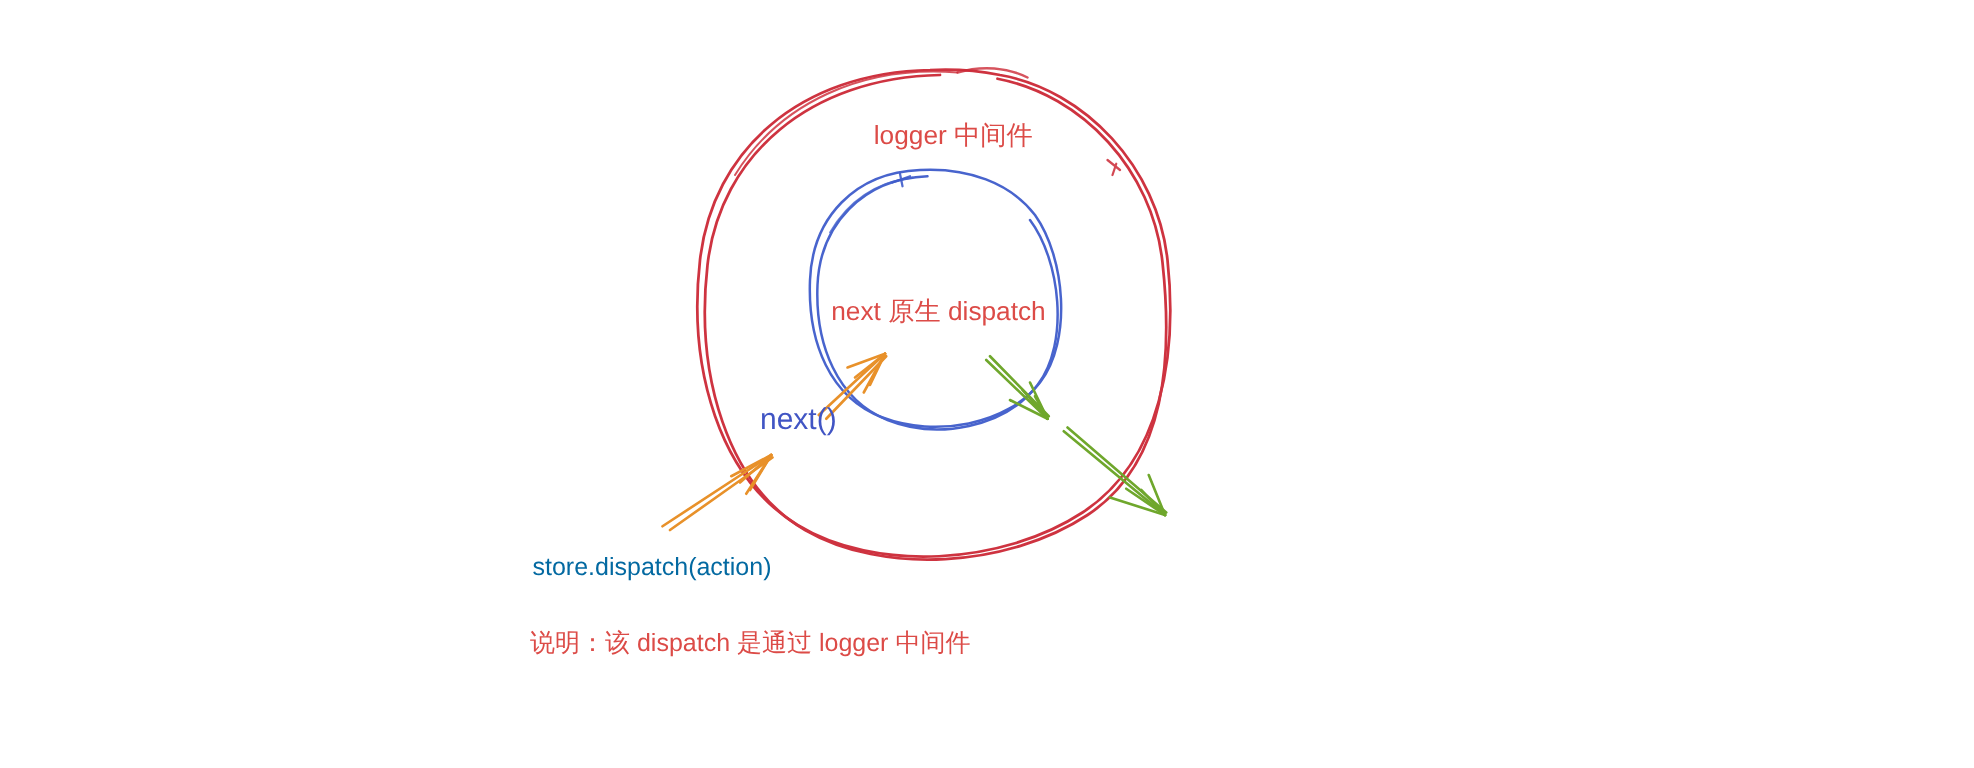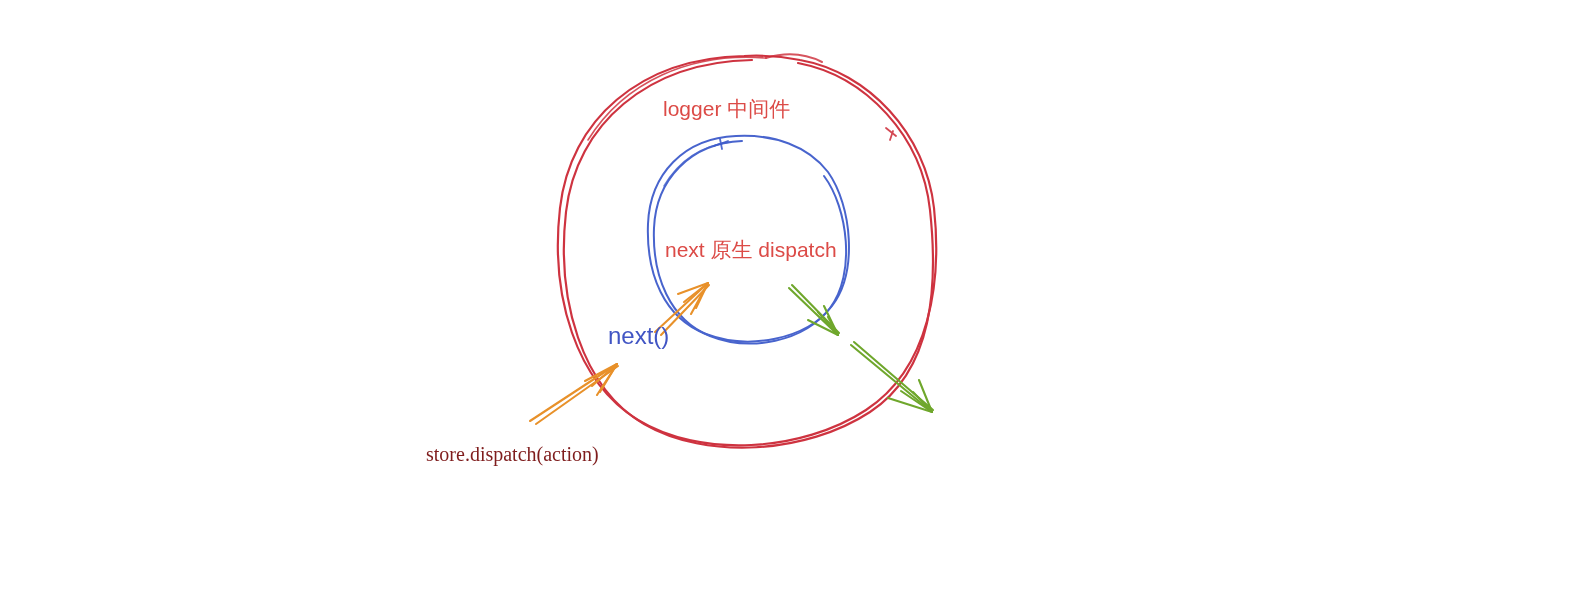--- a/index.html
+++ b/index.html
@@ -29,43 +29,42 @@
     height: 614px;
     display: block;
   }
   .lbl {
     position: absolute;
     white-space: pre;
     font-family: "Liberation Sans", sans-serif;
     line-height: 1.0;
   }
   .lbl-logger {
-    left: 663px;
+    left: 699px;
     top: 98px;
     font-size: 21px;
     color: #dc4b47;
   }
   .lbl-redux {
     left: 665px;
     top: 239px;
     font-size: 21px;
     color: #dc4b47;
   }
   .lbl-next {
     left: 608px;
     top: 324px;
     font-size: 24px;
     color: #4155c4;
   }
   .lbl-store {
     left: 426px;
     top: 444px;
     font-size: 20px;
-    color: #7f1d1d;
-    font-family: Liberation Serif, serif;
+    color: #0369a1;
   }
   .note {
     position: absolute;
     left: 424px;
     top: 502px;
     font-size: 20px;
     color: #dc4b47;
     line-height: 1.35;
   }
   .note-line-2 {
@@ -172,15 +171,16 @@
 
   <div class="lbl lbl-logger">logger 中间件</div>
 
   <div class="lbl lbl-redux">next 原生 dispatch</div>
 
   <div class="lbl lbl-next">next()</div>
 
   <div class="lbl lbl-store">store.dispatch(action)</div>
 
   <div class="note">
+    <div class="note-line-1">说明：该 dispatch 是通过  logger  中间件</div>
   </div>
 
 </div>
 
 </body></html>

